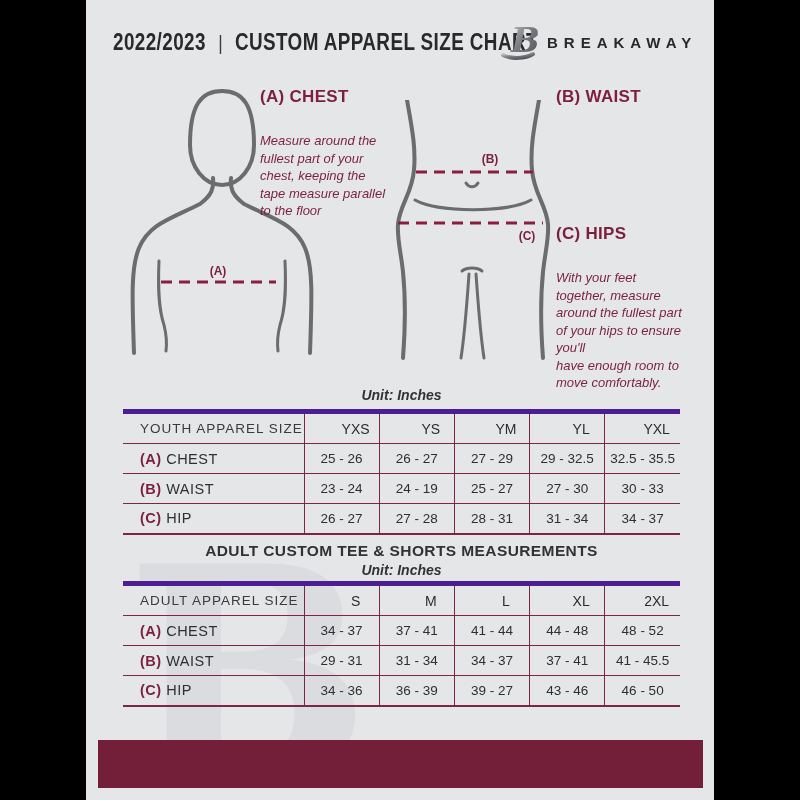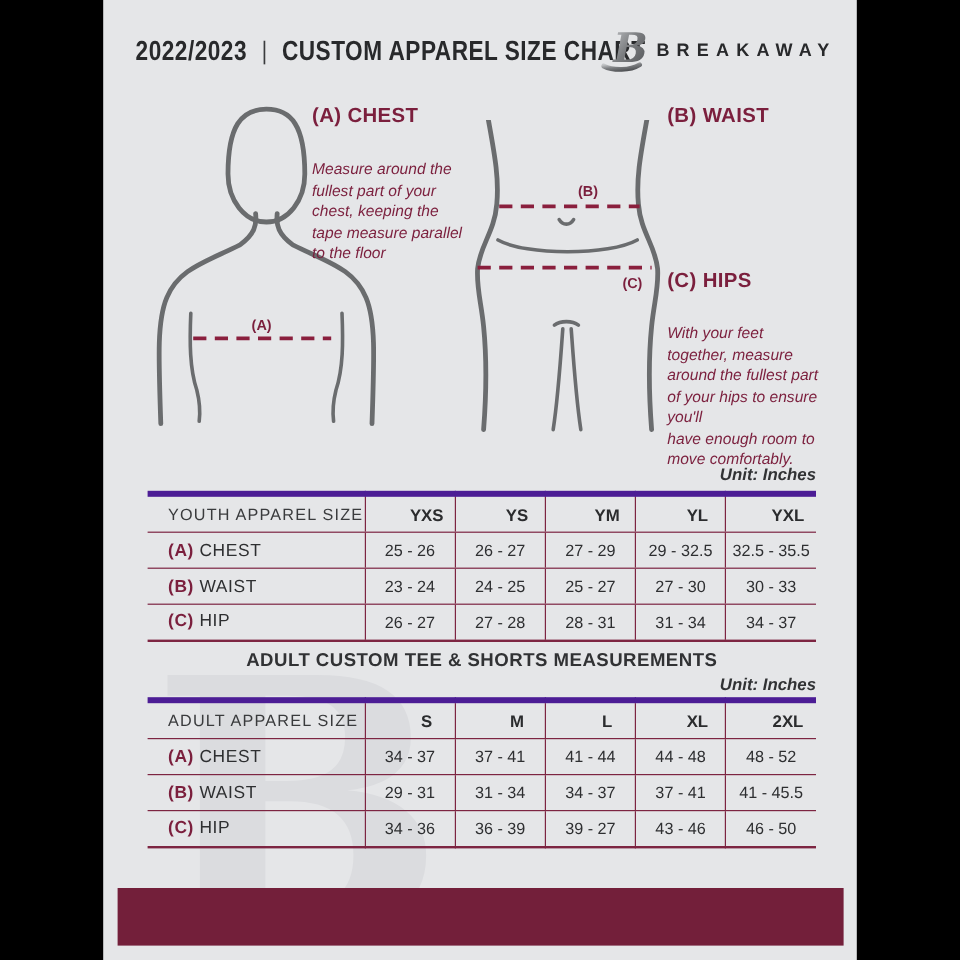--- a/index.html
+++ b/index.html
@@ -36,35 +36,35 @@
   .fig1 { position: absolute; left: 37px; top: 85px; }
   .fig2 { position: absolute; left: 304px; top: 100px; }
   .fig-stroke { fill: none; stroke: #6a6c6e; stroke-width: 4; stroke-linecap: round; }
   .fig-stroke-thin { fill: none; stroke: #6a6c6e; stroke-width: 3; stroke-linecap: round; }
   .dash { fill: none; stroke: #8a1f3d; stroke-width: 3; stroke-dasharray: 11 7; }
   .fig-label { font-family: "Liberation Sans", sans-serif; font-size: 12px; font-weight: bold; fill: #7b1f3d; }
 
   
   .section-title { position: absolute; left: 37px; width: 557px; text-align: center;
     font-size: 15.5px; font-weight: bold; color: #313234; letter-spacing: 0.4px; }
-  .section-unit { position: absolute; left: 37px; width: 557px; text-align: right;
+  .section-unit { position: absolute; left: 37px; width: 557px; text-align: center;
     font-size: 14px; font-weight: bold; font-style: italic; color: #313234; }
   .yt-title { top: 367px; } .yt-unit { top: 387px; }
   .ad-title { top: 542px; } .ad-unit { top: 562px; }
 
   table { position: absolute; left: 37px; width: 557px; border-collapse: collapse; table-layout: fixed;
     border-top: 5px solid #4c1d95; border-bottom: 2px solid #7d2542; }
   .yt-table { top: 409px; } .ad-table { top: 581px; }
   th, td { height: 30px; border-bottom: 1px solid #7d2542; font-weight: normal; color: #2e2f31;
     text-align: center; font-size: 13.5px; vertical-align: middle; }
   tr:last-child td { border-bottom: none; }
   th:not(:first-child), td:not(:first-child) { border-left: 1.5px solid #7d2542; }
   th { height: 32px; }
   .col-label { width: 181px; }
-  th.size-cell { font-size: 14px; font-weight: bold; color: #2b2c2e; padding-left: 28px; }
+  th.size-cell { font-size: 14px; font-weight: normal; color: #2b2c2e; padding-left: 28px; }
   .head-label { text-align: left; padding-left: 17px; font-size: 13.5px; color: #3a3b3d; letter-spacing: 1px; }
   .row-label { text-align: left; padding-left: 17px; font-size: 14.5px; letter-spacing: 0.5px; }
   .row-prefix { color: #7b1f3d; font-weight: bold; }
 
   
   .footer-bar { position: absolute; left: 12px; top: 740px; width: 605px; height: 48px;
     background: #731f3a; z-index: 1; }
 </style>
 </head>
 <body>
@@ -154,21 +154,21 @@
       <td class="row-label"><span class="row-prefix">(A)</span> <span>CHEST</span></td>
       <td>25 - 26</td>
       <td>26 - 27</td>
       <td>27 - 29</td>
       <td>29 - 32.5</td>
       <td>32.5 - 35.5</td>
     </tr>
     <tr>
       <td class="row-label"><span class="row-prefix">(B)</span> <span>WAIST</span></td>
       <td>23 - 24</td>
-      <td>24 - 25</td>
+      <td>24 - 19</td>
       <td>25 - 27</td>
       <td>27 - 30</td>
       <td>30 - 33</td>
     </tr>
     <tr>
       <td class="row-label"><span class="row-prefix">(C)</span> <span>HIP</span></td>
       <td>26 - 27</td>
       <td>27 - 28</td>
       <td>28 - 31</td>
       <td>31 - 34</td>

